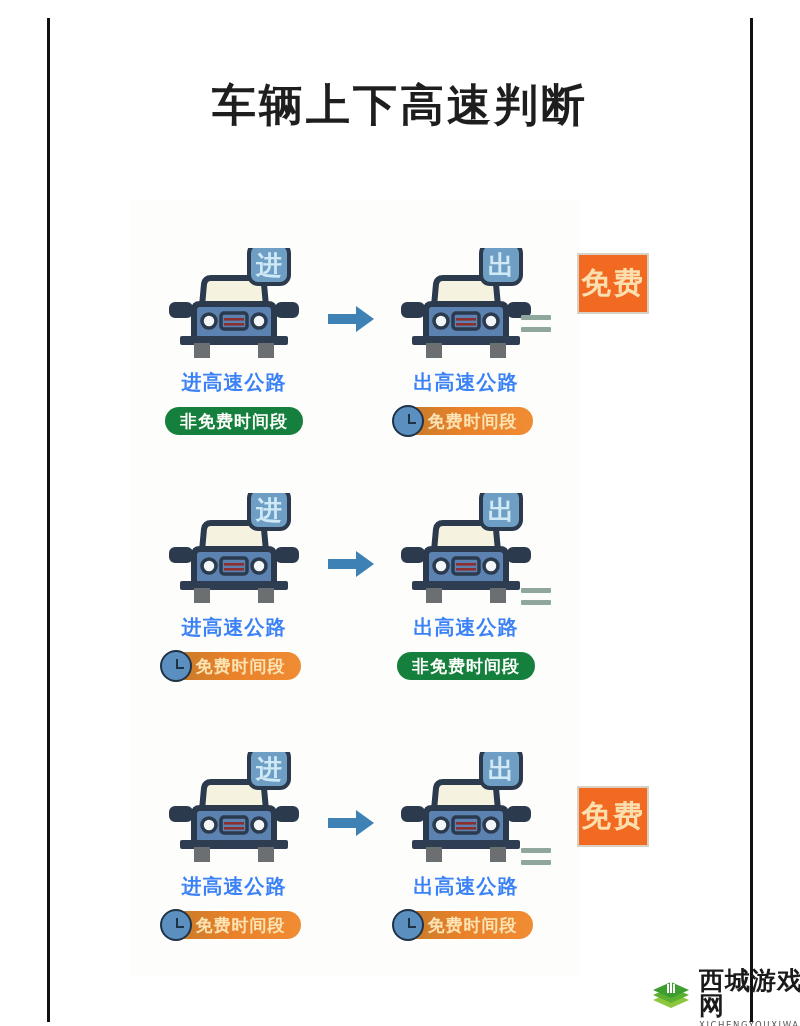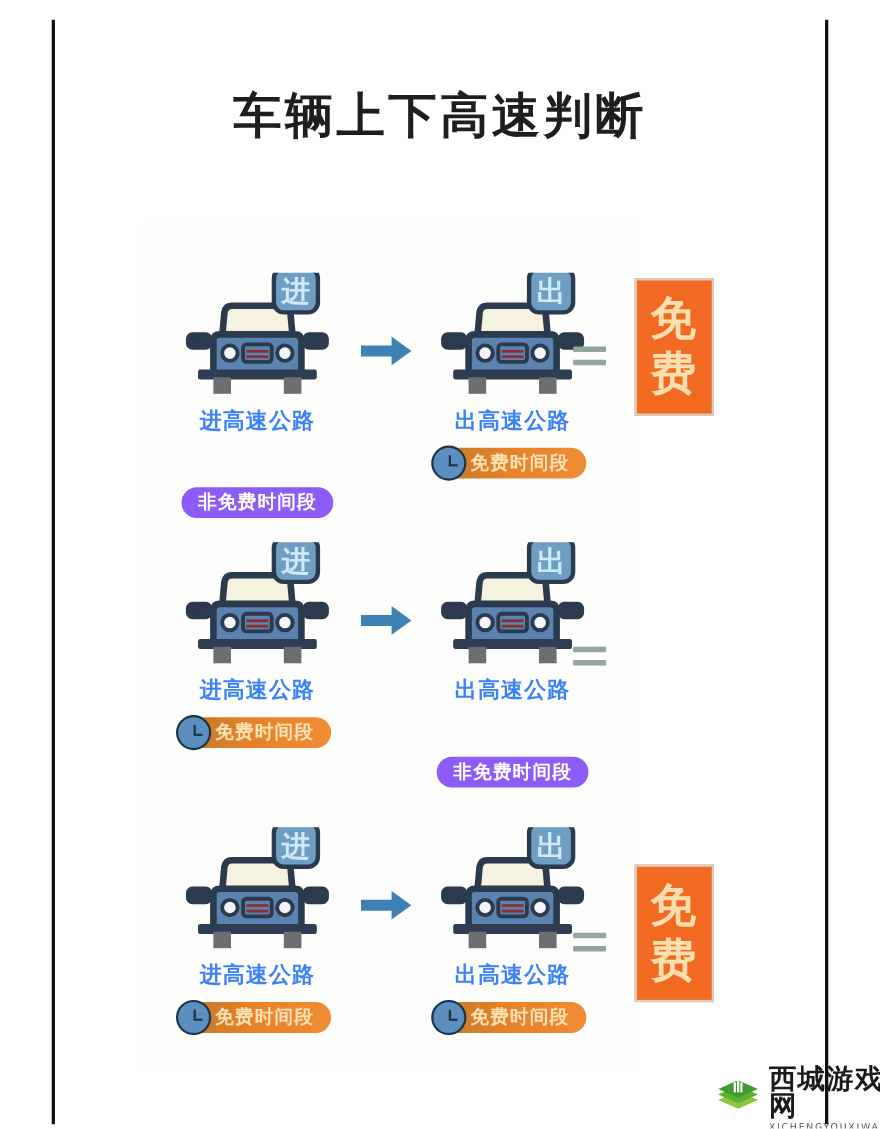--- a/index.html
+++ b/index.html
@@ -108,23 +108,22 @@
     font-weight: 700;
     letter-spacing: 1px;
     white-space: nowrap;
   }
   .badge.free {
     background: linear-gradient(90deg, #c07a2a 0%, #e8812a 45%, #f08c33 100%);
     color: #fbe3b4;
     padding-left: 28px;
   }
   .badge.notfree {
-    background: #8b5cf6;
+    background: #15803d;
     color: #fdfdfa;
-    margin-top: 36px;
   }
   .clock {
     position: absolute;
     left: -8px; top: -2px;
     width: 32px; height: 32px;
     border-radius: 50%;
     background: #5b8fc0;
     border: 2px solid #1f3347;
   }
   .clock::before {
@@ -155,21 +154,21 @@
     border-radius: 1px;
   }
 
   
   .result-box {
     position: absolute;
     width: 72px;
     background: #f26a21;
     border: 2px solid #d9d0c4;
     color: #fbdfae;
-    font-size: 42px;
+    font-size: 30px;
     font-weight: 700;
     text-align: center;
     line-height: 1.18;
     padding: 10px 0 12px;
     letter-spacing: 2px;
   }
   .result-plain {
     position: absolute;
     width: 72px;
     color: #141414;

